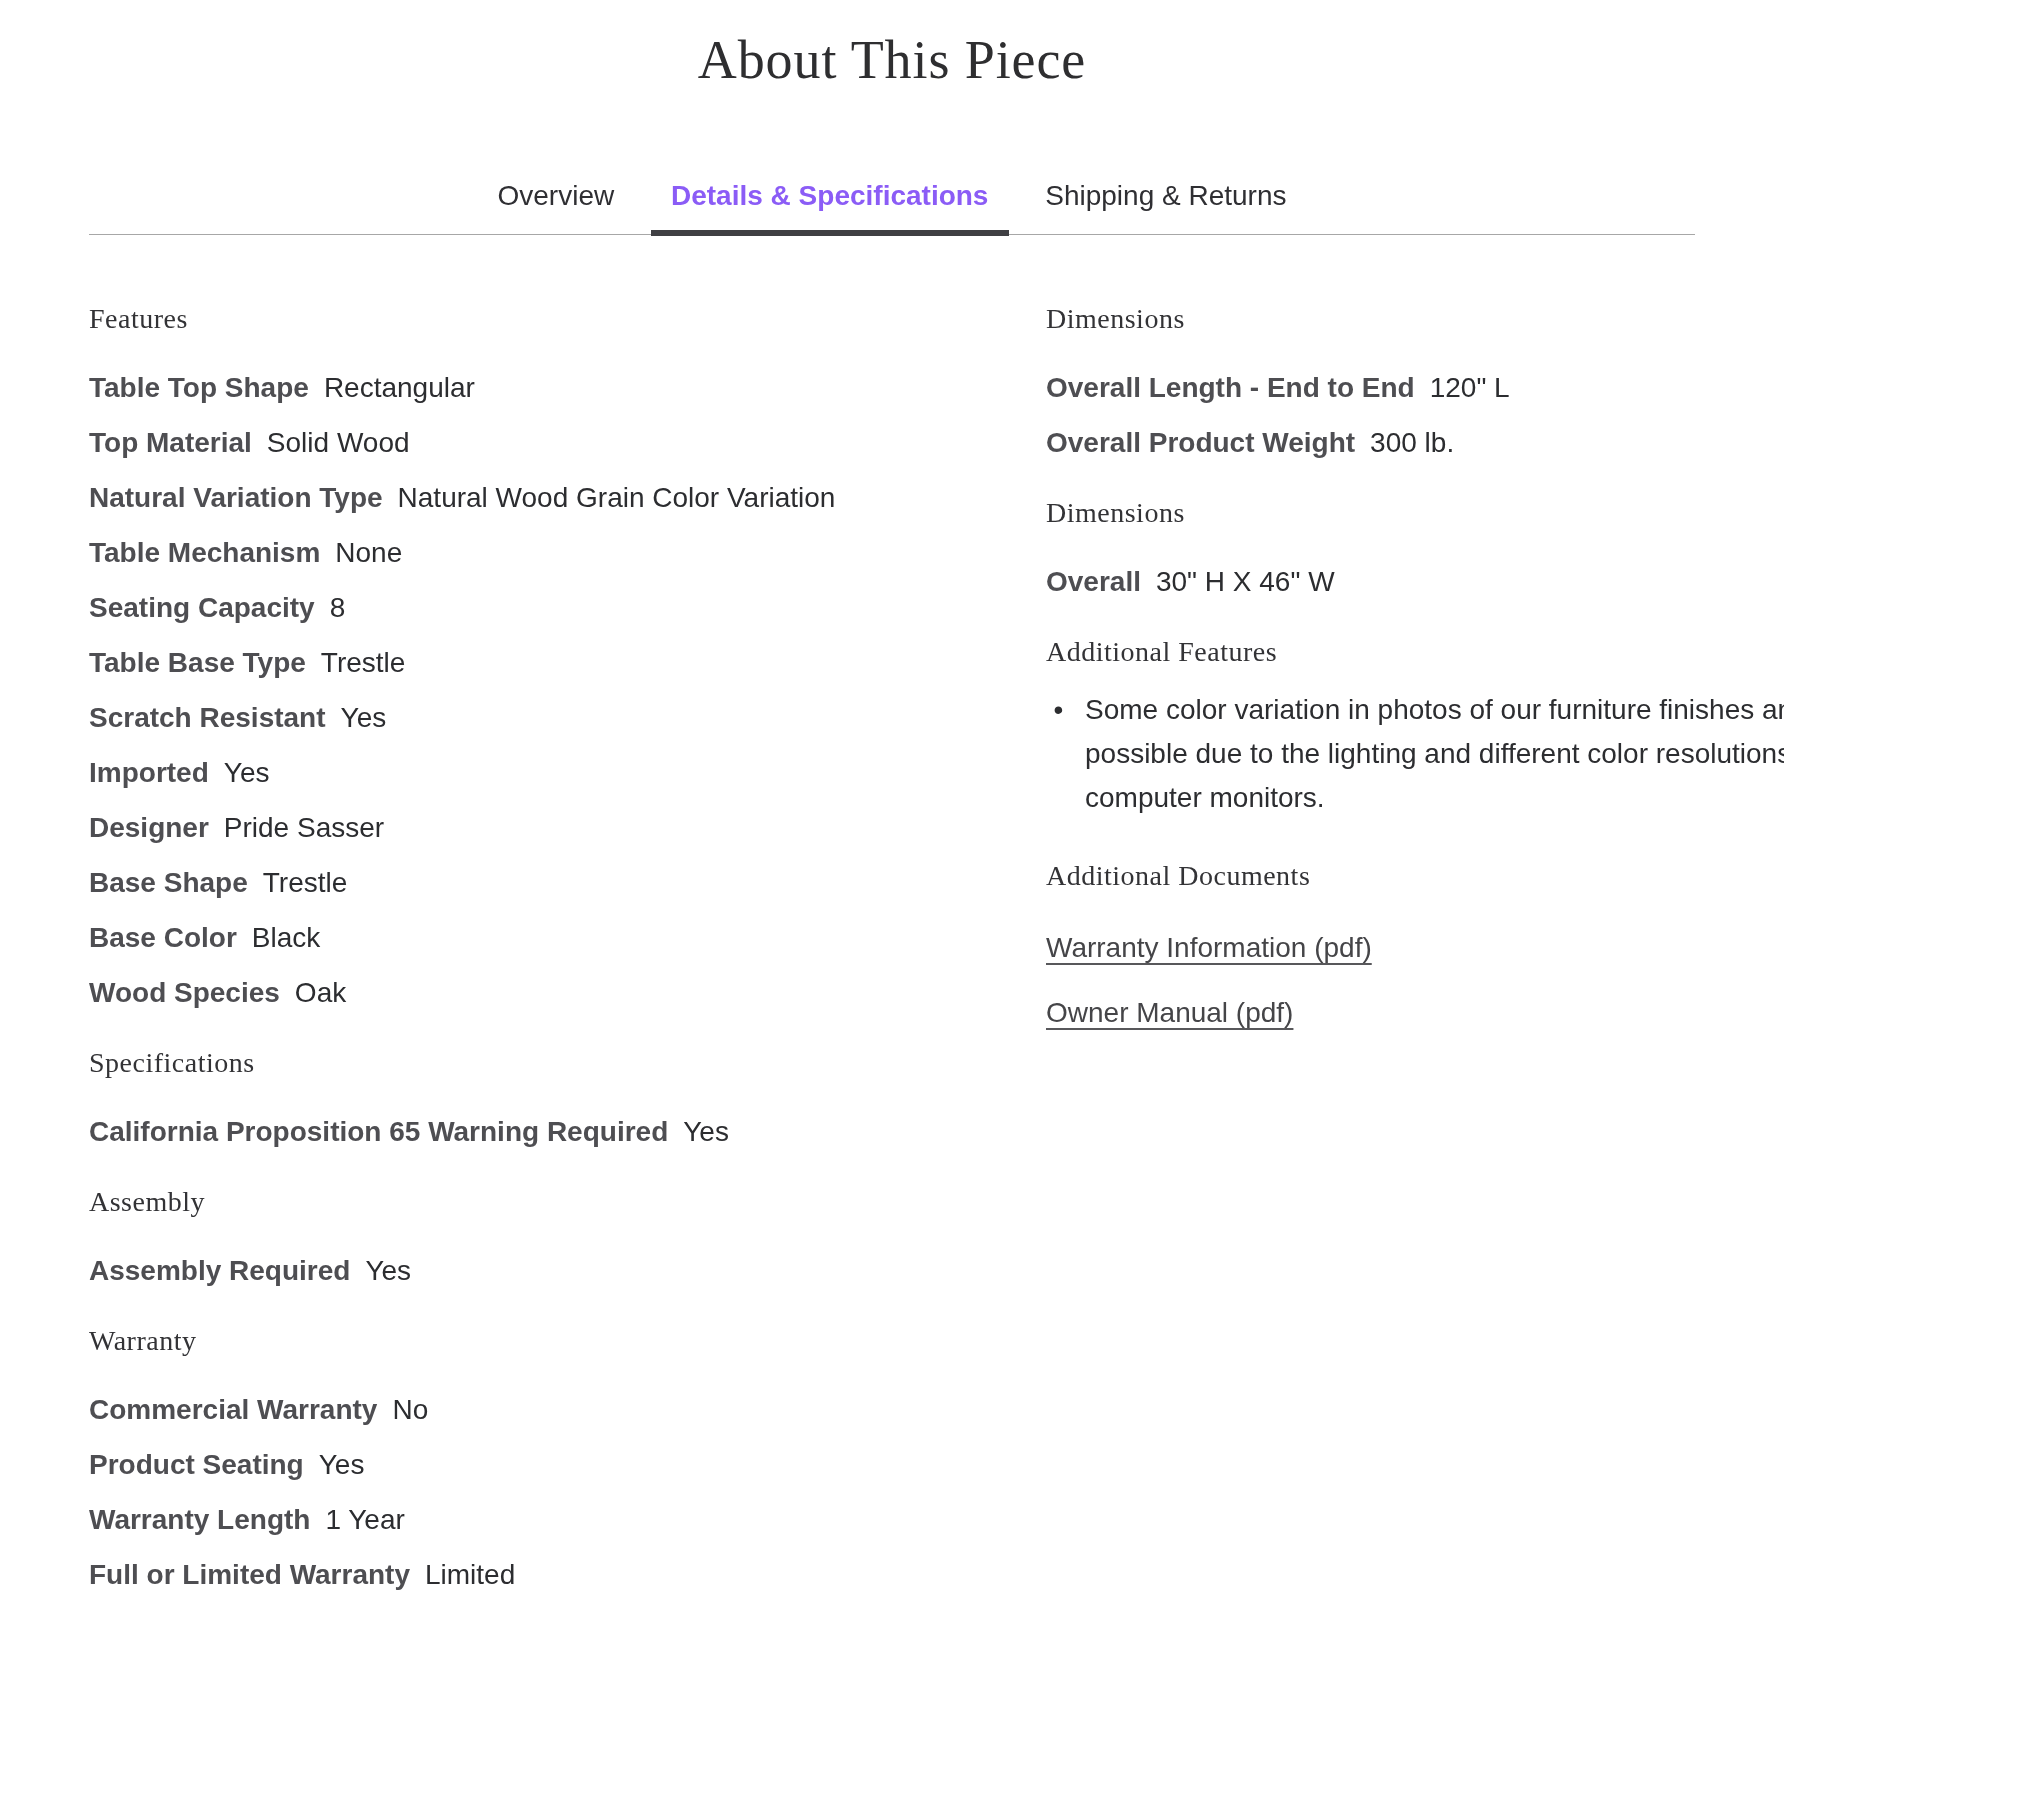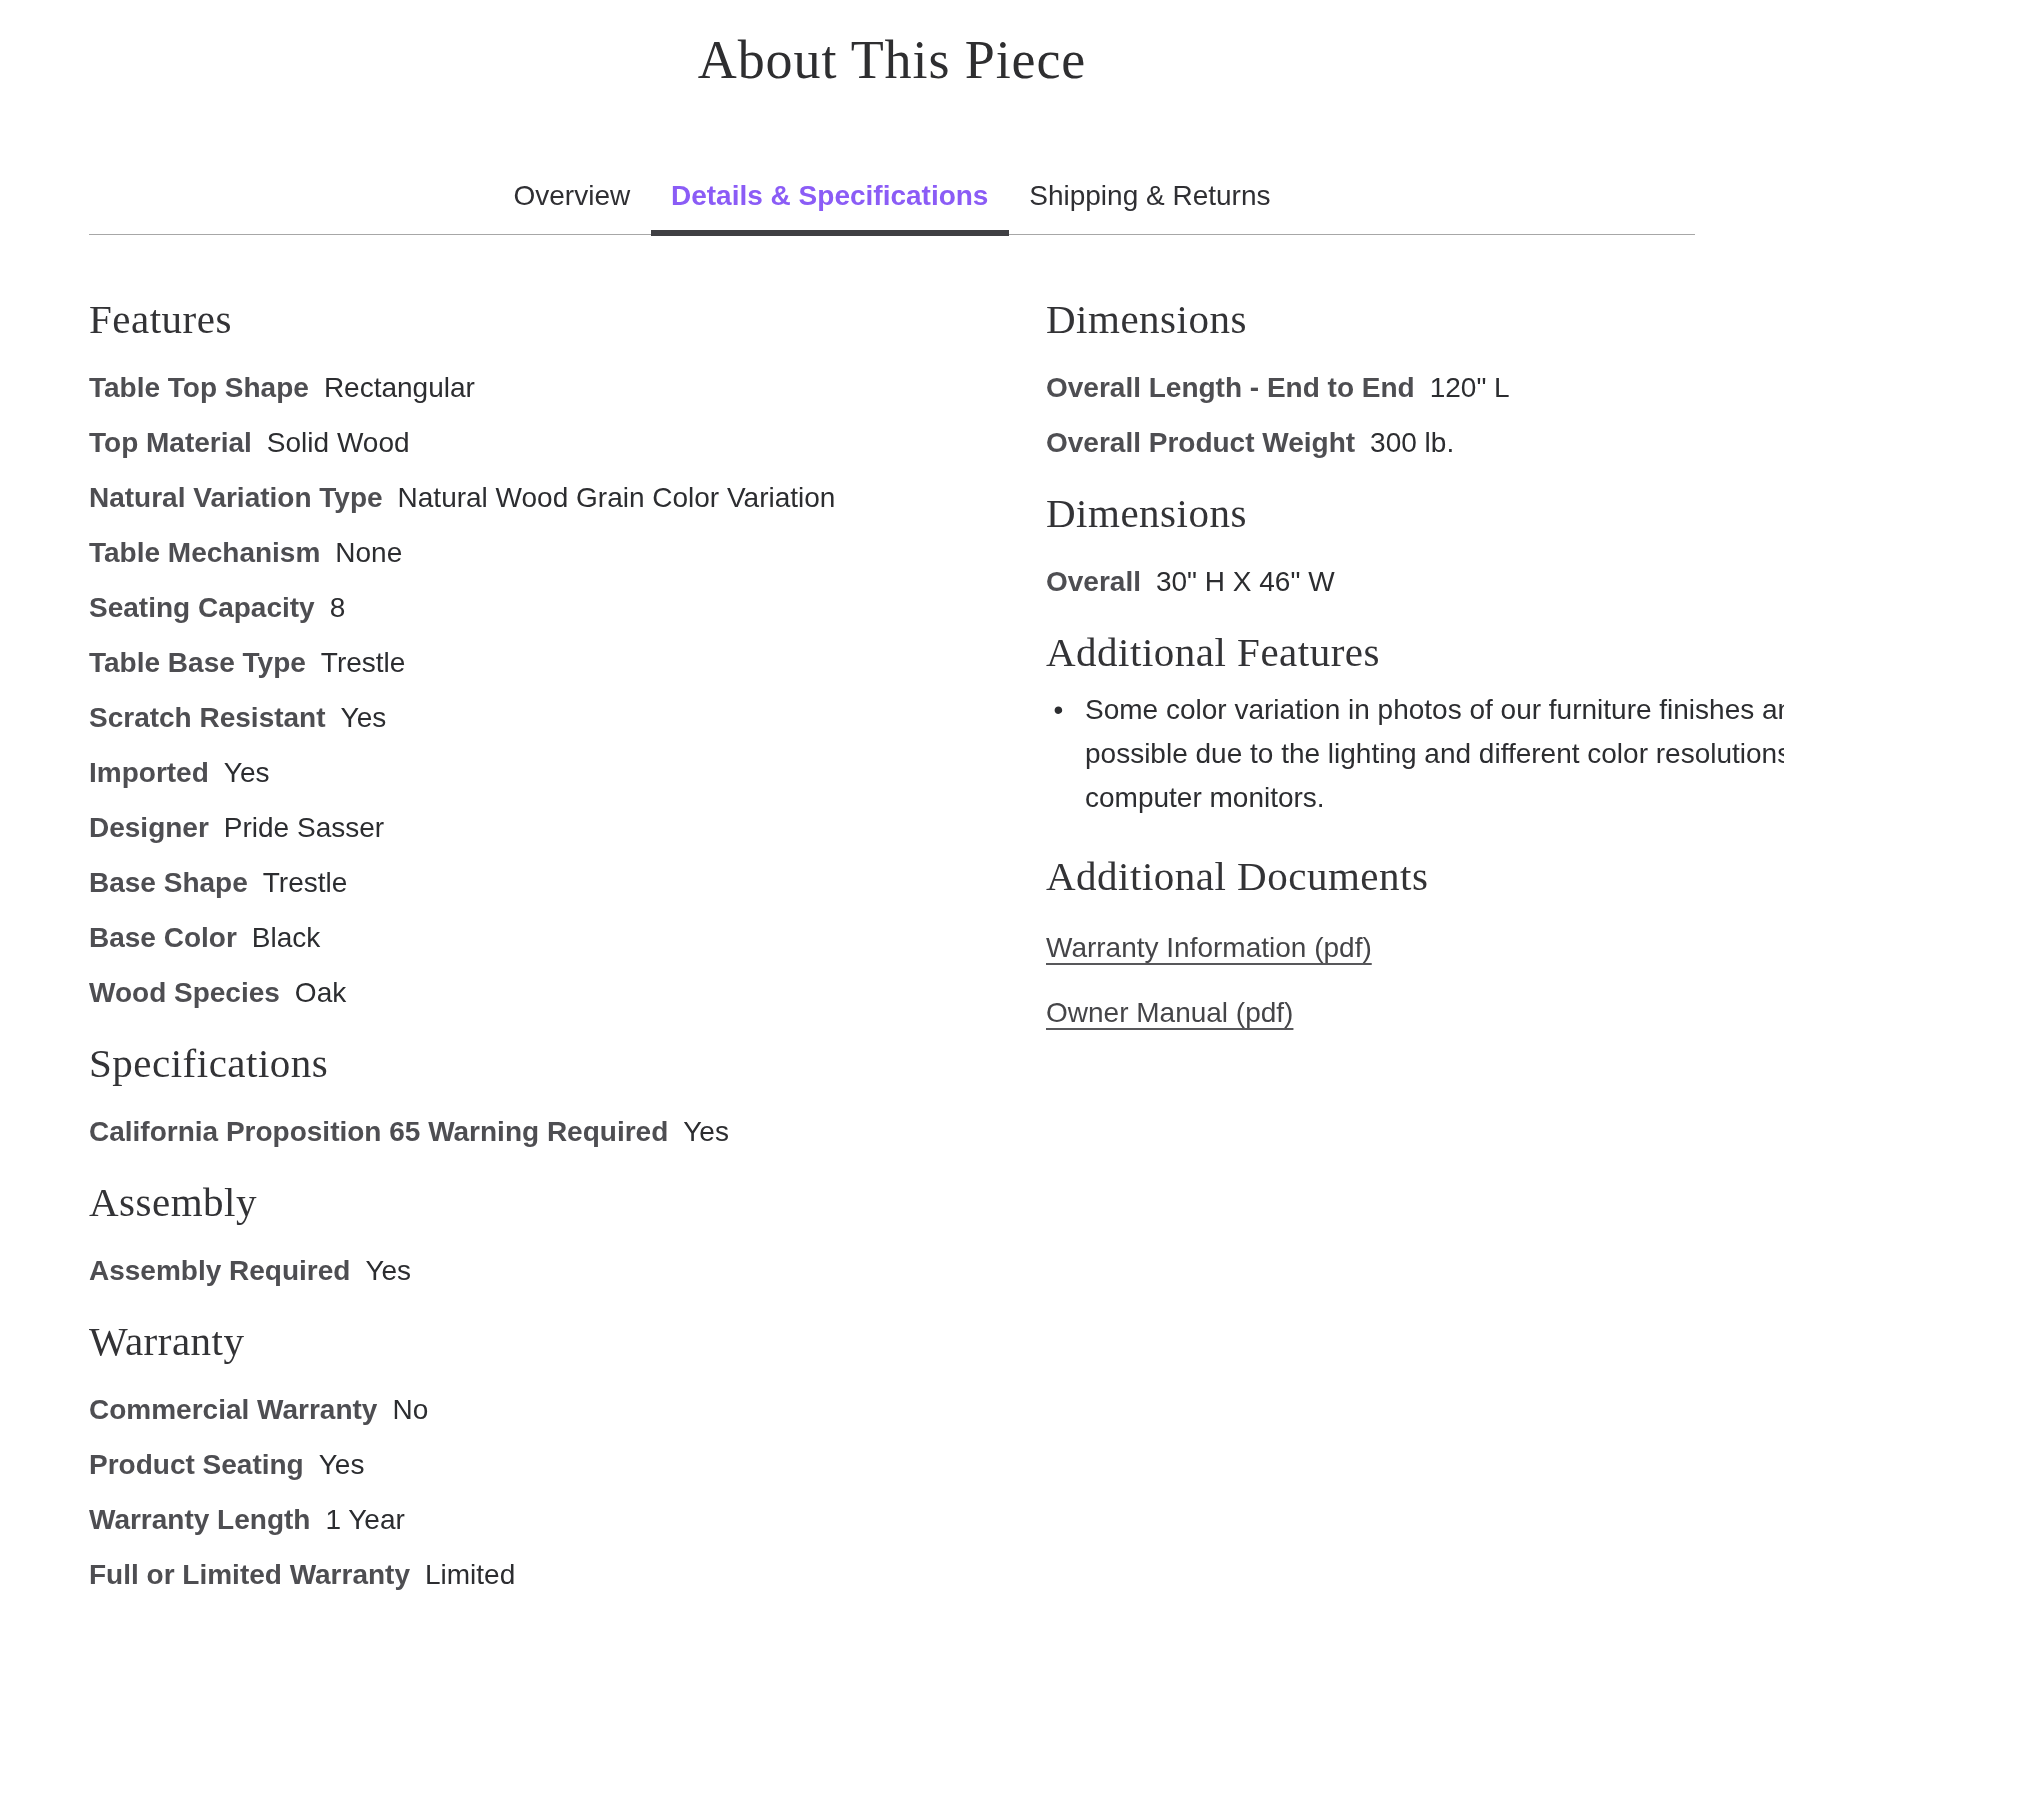--- a/index.html
+++ b/index.html
@@ -25,21 +25,21 @@
     line-height: 65px;
     color: #2e2e30;
     letter-spacing: 0.9px;
   }
 
   
   .tabs {
     margin-top: 89px;
     display: flex;
     justify-content: center;
-    gap: 0;
+    gap: 16px;
     border-bottom: 1.9px solid #a7a7a7;
   }
   .tab {
     position: relative;
     padding: 0 20.4px 24px 20.4px;
     font-size: 28px;
     line-height: 28px;
     color: #2f2f33;
     cursor: pointer;
     white-space: nowrap;
@@ -58,21 +58,21 @@
     grid-template-columns: 957px 905px;
     margin-top: 61px;
   }
 
   .section { margin-top: 33px; }
   .section.first { margin-top: 0; }
 
   .section-heading {
     font-family: "Liberation Serif", serif;
     font-weight: 400;
-    font-size: 41px;
+    font-size: 28px;
     line-height: 46px;
     color: #333336;
     letter-spacing: 0.5px;
     margin-bottom: 32px;
   }
 
   .spec-row {
     font-size: 28px;
     line-height: 28px;
     margin-bottom: 27px;

